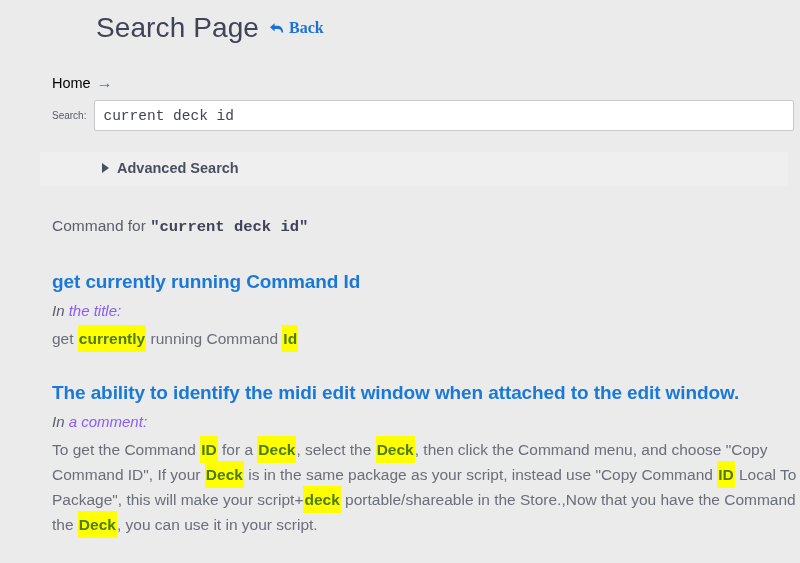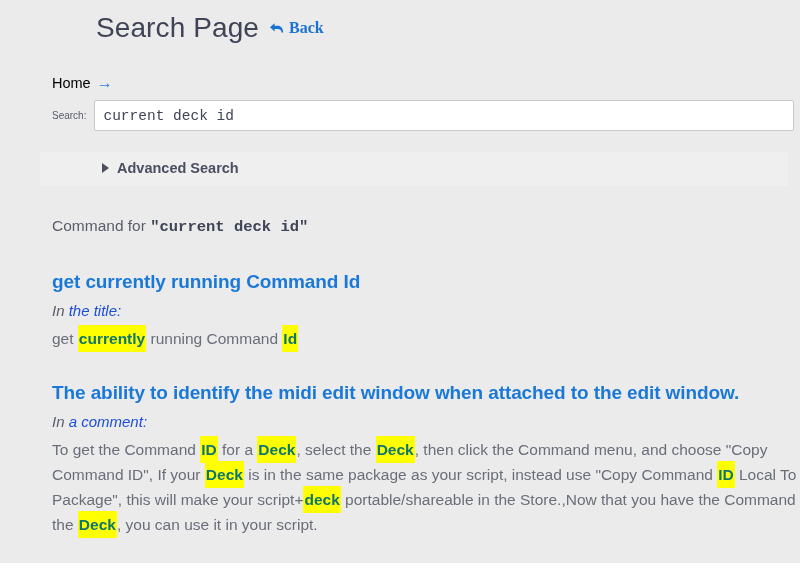--- a/index.html
+++ b/index.html
@@ -176,39 +176,39 @@
     letter-spacing: -0.1px;
   }
   .result-context {
     margin-top: 9px;
     font-size: 15px;
     font-style: italic;
     color: #5a5e6b;
     white-space: nowrap;
   }
   .result-context .ctx-link {
-    color: #1d4ed8;
+    color: #8b5cf6;
     text-decoration: none;
     cursor: pointer;
   }
   .result-snippet {
     margin-top: 7px;
     font-size: 15.5px;
     color: #6a6e7a;
     line-height: 25px;
     white-space: nowrap;
   }
   .result-snippet.wrap {
     white-space: normal;
     width: 790px;
     word-spacing: 0px;
   }
   mark {
     background: #ffff00;
-    color: #0f766e;
+    color: #4d7c0f;
     font-weight: 700;
     padding: 5px 1px;
   }
 
   #result-1 { top: 271px; }
   #result-2 { top: 382px; }
 </style>
 </head>
 <body>
 

